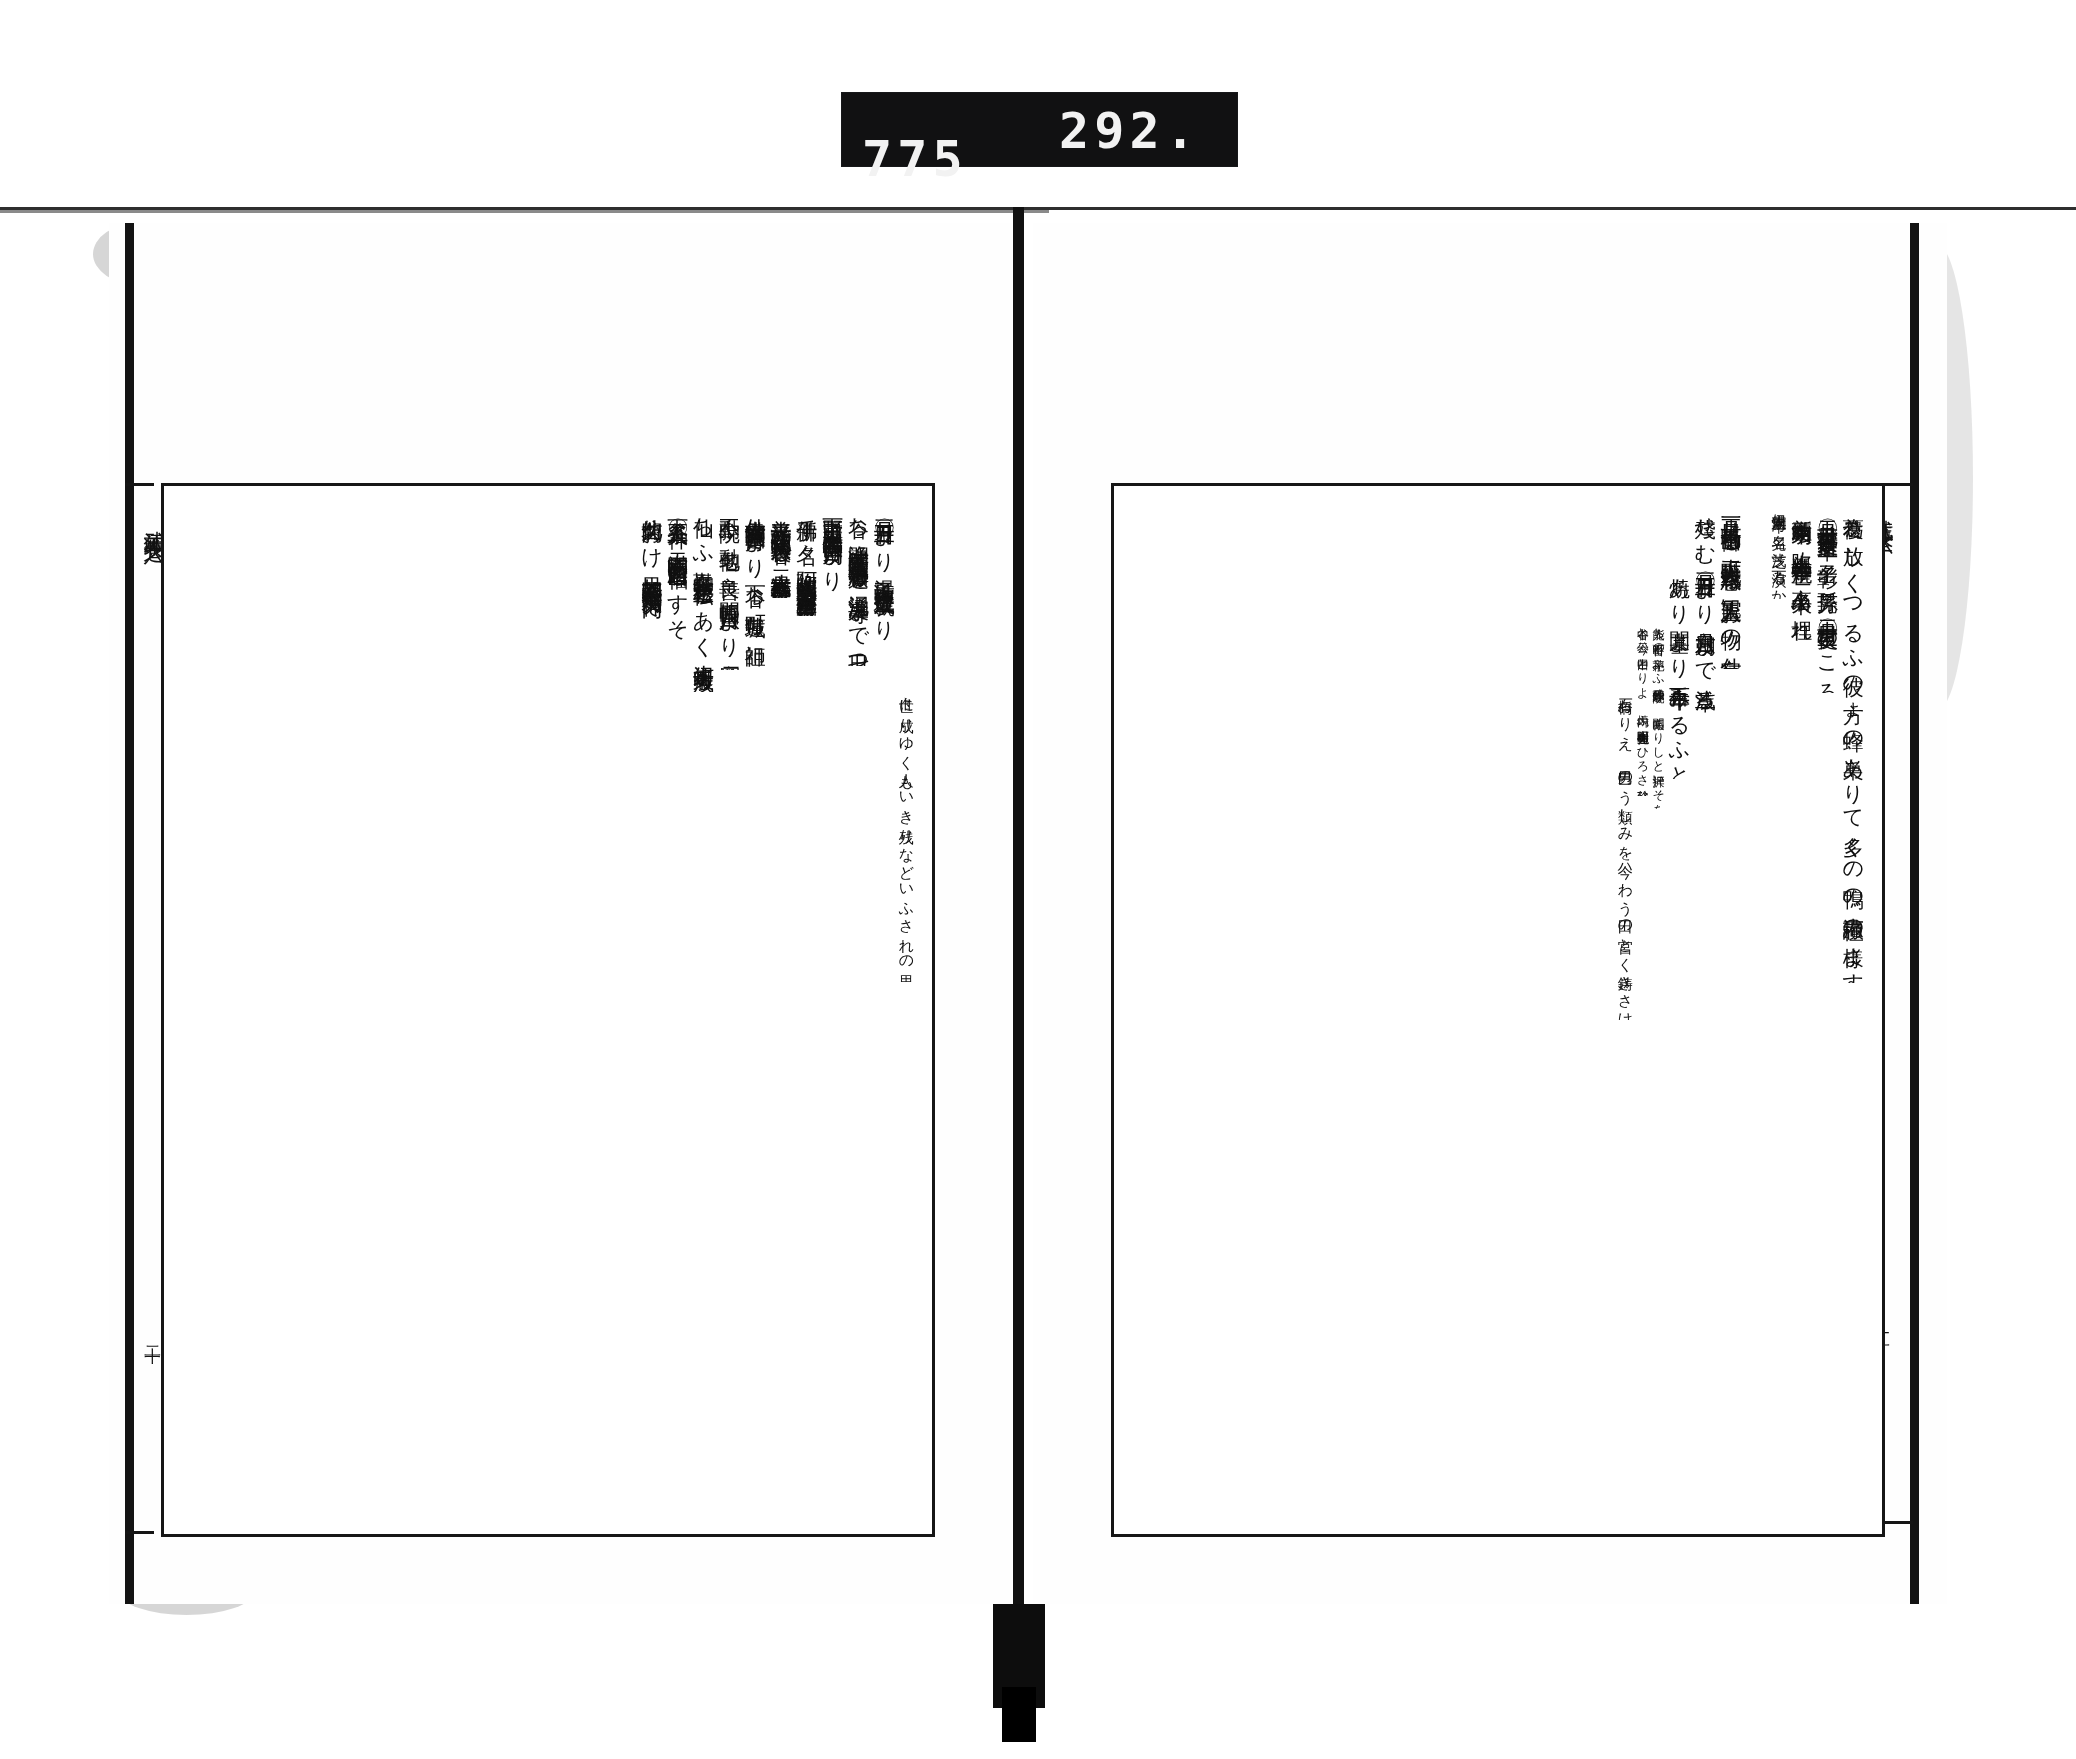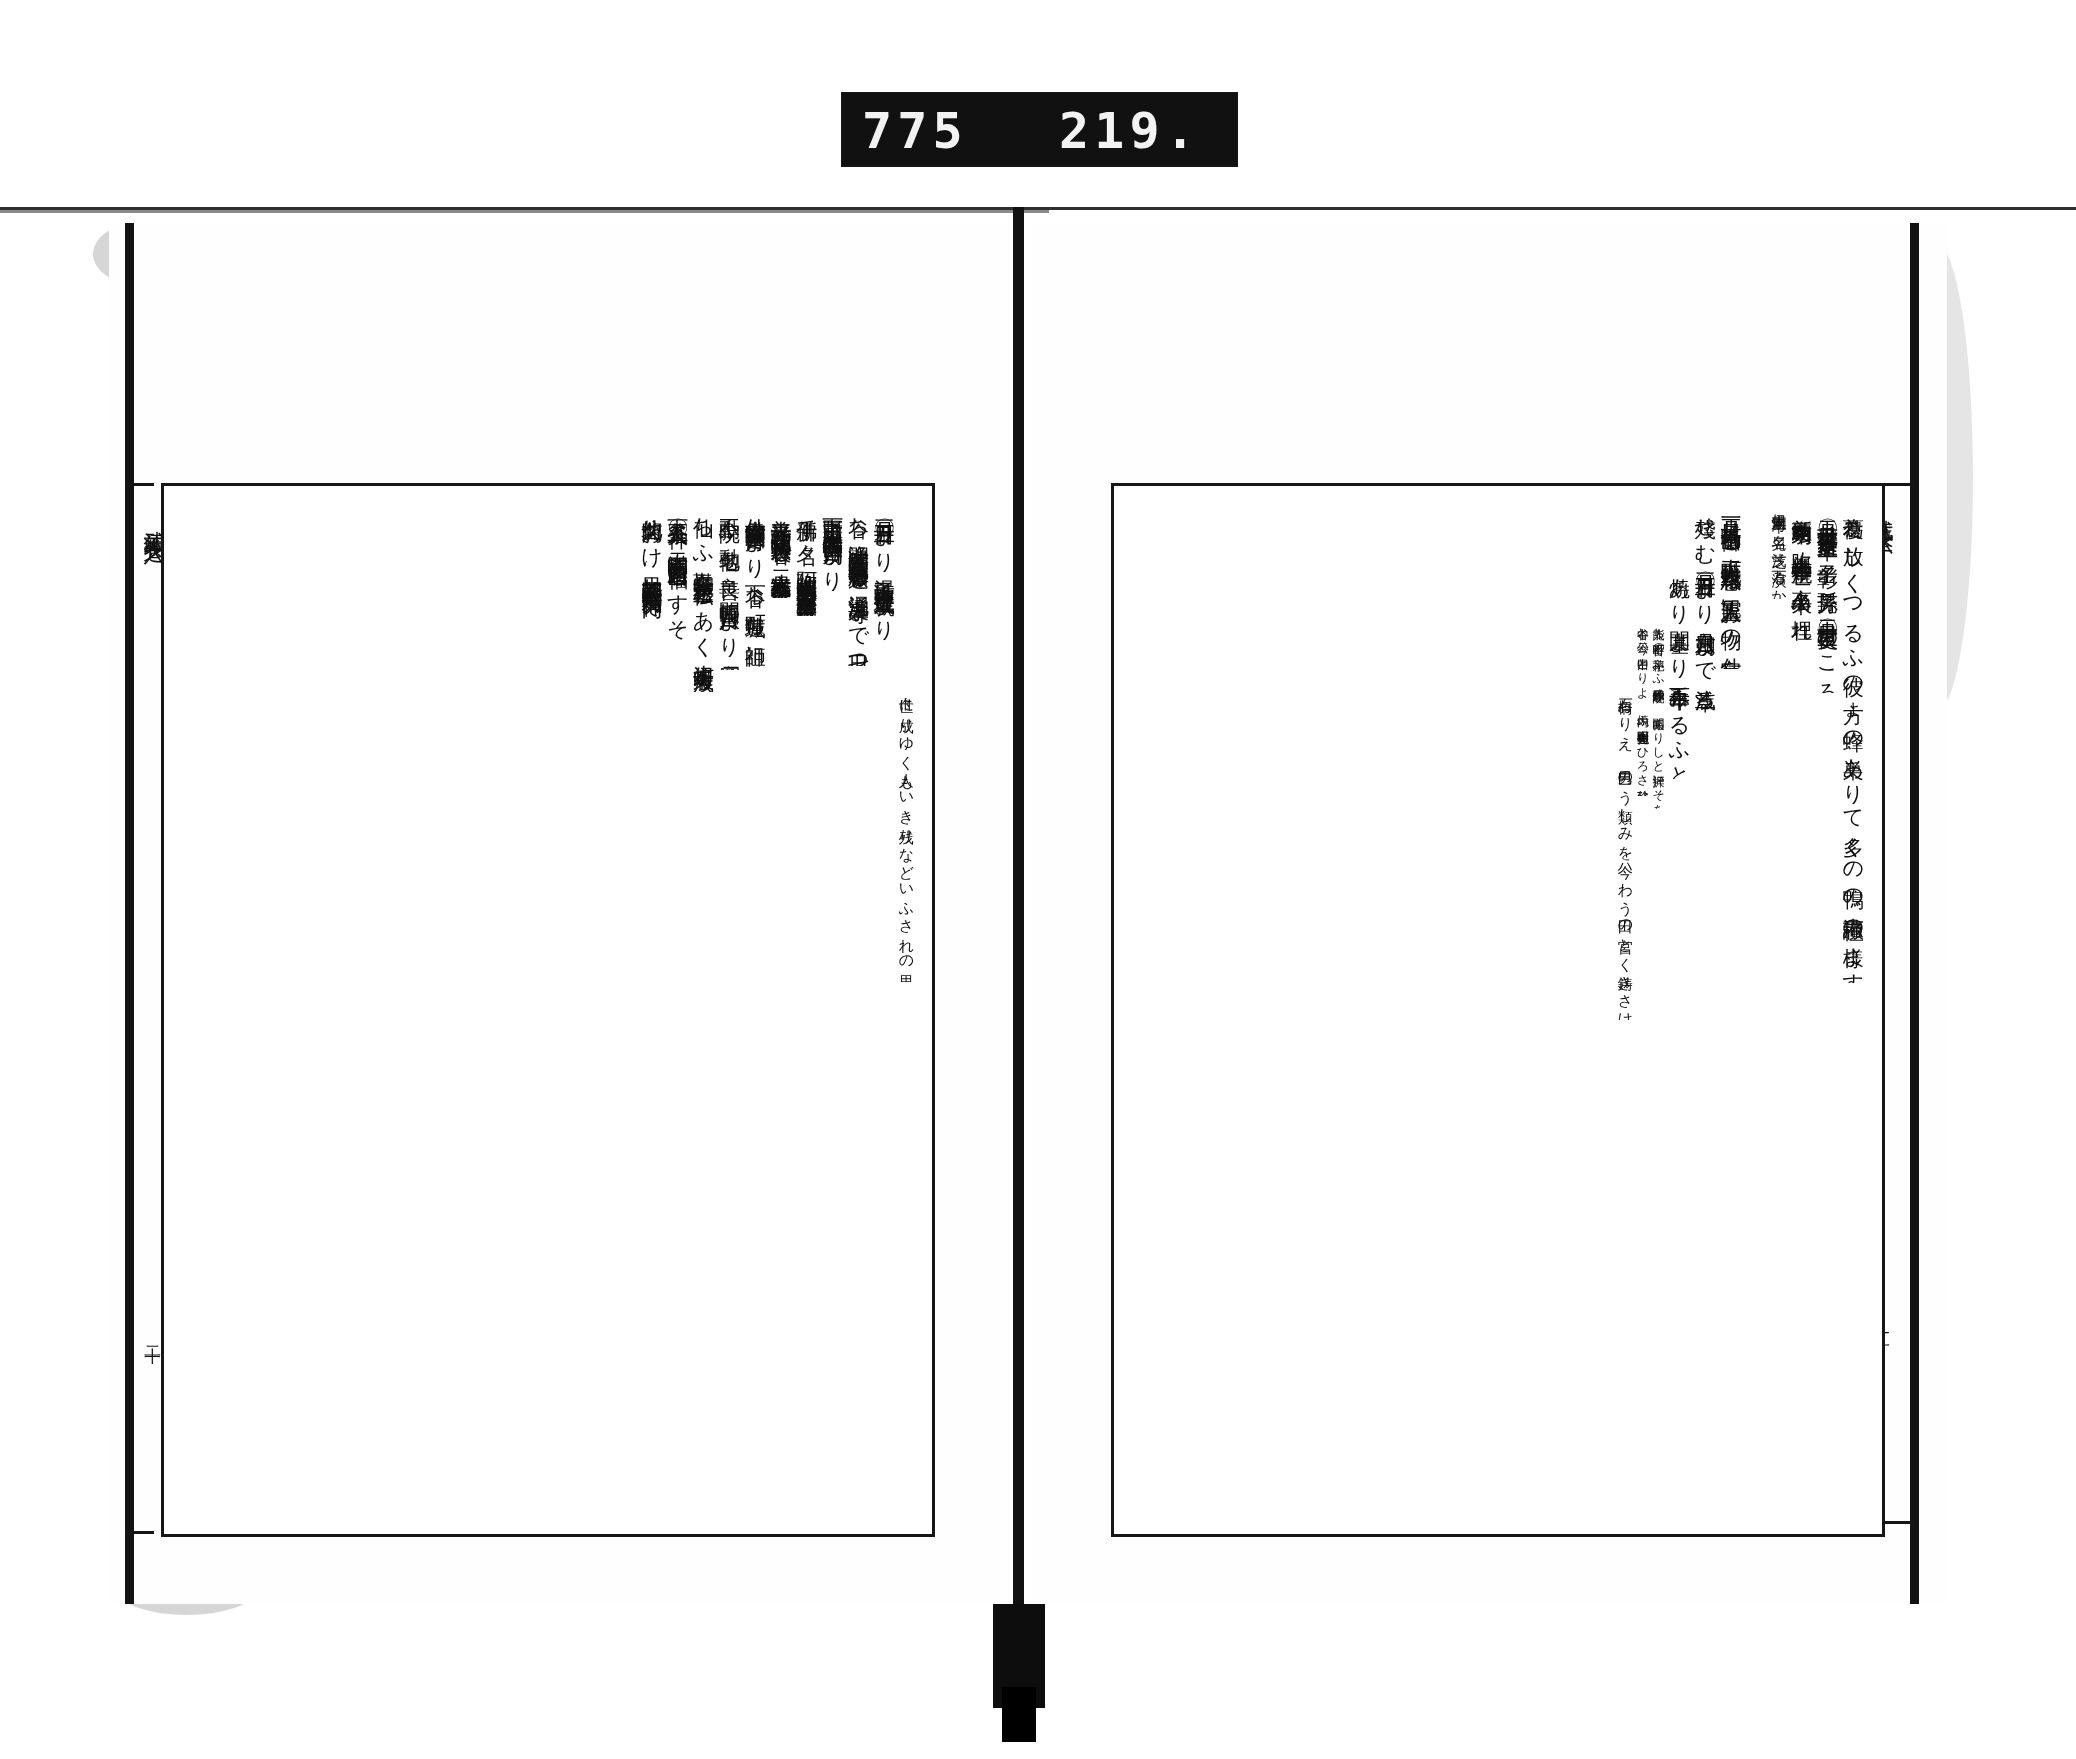--- a/index.html
+++ b/index.html
@@ -27,21 +27,21 @@
   }
   #counter-strip .digits {
     position: absolute;
     top: 9.3px;
     color: #f2f2f2;
     font-family: "DejaVu Sans Mono", monospace;
     font-size: 50px;
     letter-spacing: 5.2px;
     font-weight: bold;
   }
-  #counter-left { left: 20px; }
+  #counter-left { left: 20px; margin-top: 28px; }
   #counter-right { left: 217px; }
 
   
   .scan-edge-top {
     position: absolute;
     left: 0;
     top: 207px;
     width: 2077px;
     height: 3.1px;
     background: #1d1d1d;
@@ -176,21 +176,21 @@
     width: 29px;
     height: 2.6px;
     background: #151515;
   }
 </style>
 </head>
 <body>
 
 <div id="counter-strip">
   <span class="digits" id="counter-left">775</span>
-  <span class="digits" id="counter-right">219.</span>
+  <span class="digits" id="counter-right">292.</span>
 </div>
 
 <div class="scan-edge-top"></div>
 <div class="scan-edge-top2"></div>
 <div class="gutter-bar"></div>
 <div class="gutter-blob"></div>
 <div class="gutter-blob b2"></div>
 <div class="smudge" style="left:93px;top:223px;width:93px;height:62px;"></div>
 <div class="smudge" style="left:119px;top:1568px;width:135px;height:47px;"></div>
 <div class="smudge" style="left:1900px;top:244px;width:73px;height:467px;opacity:.1;"></div>

